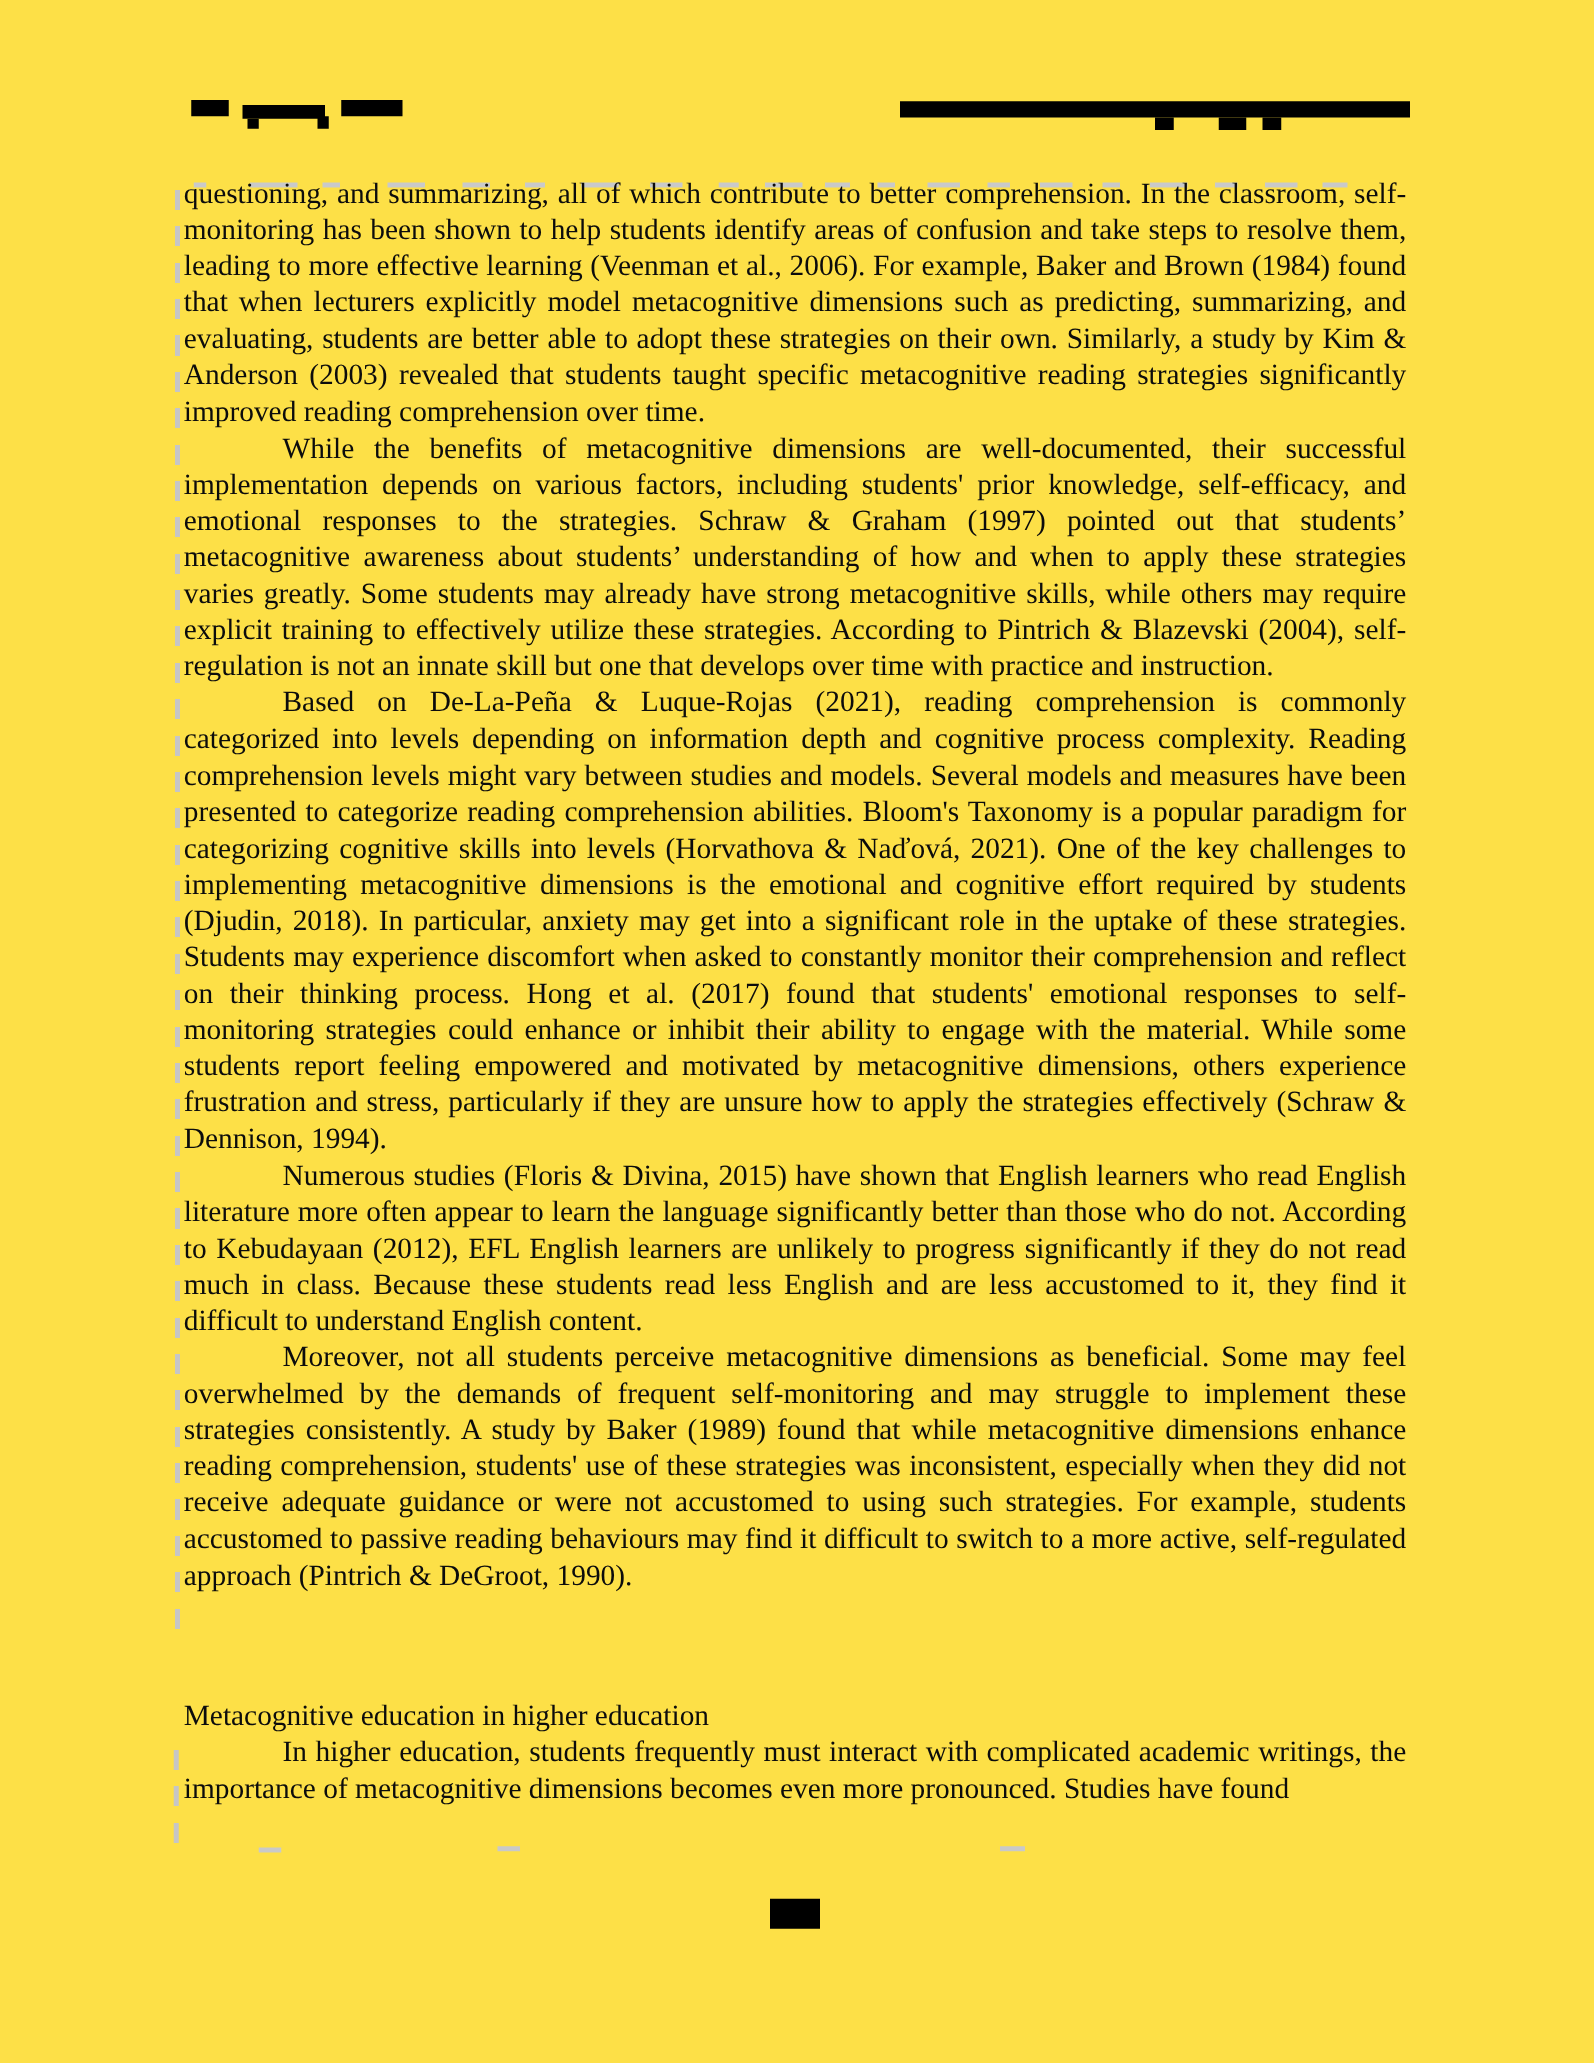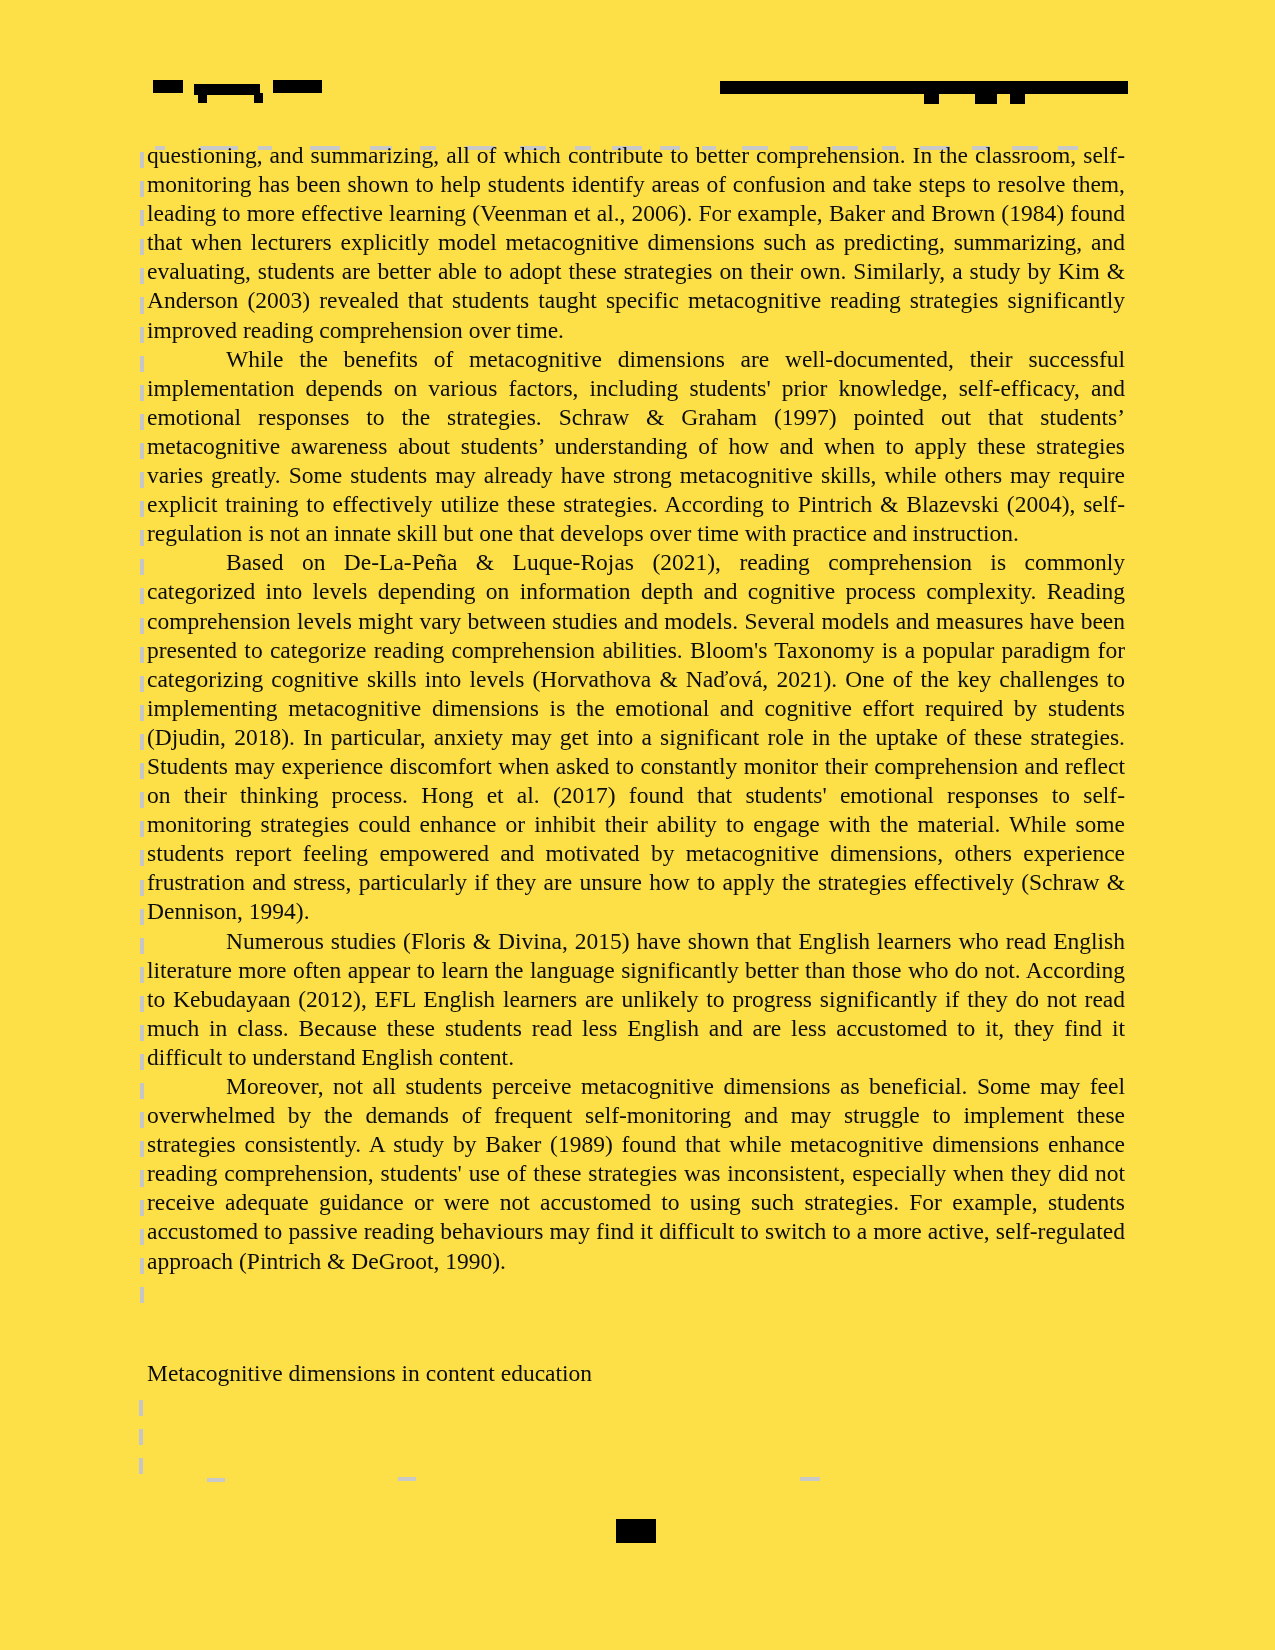--- a/index.html
+++ b/index.html
@@ -90,21 +90,22 @@
 
   <div class="tick-strip" style="left:140px; top:152px; height:1156px"></div>
   <div class="tick-strip" style="left:139px; top:1400px; height:76px"></div>
 
   <div class="textblock">
     <p class="para no-indent">questioning, and summarizing, all of which contribute to better comprehension. In the classroom, self-monitoring has been shown to help students identify areas of confusion and take steps to resolve them, leading to more effective learning (Veenman et al., 2006). For example, Baker and Brown (1984) found that when lecturers explicitly model metacognitive dimensions such as predicting, summarizing, and evaluating, students are better able to adopt these strategies on their own. Similarly, a study by Kim &amp; Anderson (2003) revealed that students taught specific metacognitive reading strategies significantly improved reading comprehension over time.</p>
     <p class="para">While the benefits of metacognitive dimensions are well-documented, their successful implementation depends on various factors, including students' prior knowledge, self-efficacy, and emotional responses to the strategies. Schraw &amp; Graham (1997) pointed out that students’ metacognitive awareness about students’ understanding of how and when to apply these strategies varies greatly. Some students may already have strong metacognitive skills, while others may require explicit training to effectively utilize these strategies. According to Pintrich &amp; Blazevski (2004), self-regulation is not an innate skill but one that develops over time with practice and instruction.</p>
     <p class="para">Based on De-La-Peña &amp; Luque-Rojas (2021), reading comprehension is commonly categorized into levels depending on information depth and cognitive process complexity. Reading comprehension levels might vary between studies and models. Several models and measures have been presented to categorize reading comprehension abilities. Bloom's Taxonomy is a popular paradigm for categorizing cognitive skills into levels (Horvathova &amp; Naďová, 2021). One of the key challenges to implementing metacognitive dimensions is the emotional and cognitive effort required by students (Djudin, 2018). In particular, anxiety may get into a significant role in the uptake of these strategies. Students may experience discomfort when asked to constantly monitor their comprehension and reflect on their thinking process. Hong et al. (2017) found that students' emotional responses to self-monitoring strategies could enhance or inhibit their ability to engage with the material. While some students report feeling empowered and motivated by metacognitive dimensions, others experience frustration and stress, particularly if they are unsure how to apply the strategies effectively (Schraw &amp; Dennison, 1994).</p>
     <p class="para">Numerous studies (Floris &amp; Divina, 2015) have shown that English learners who read English literature more often appear to learn the language significantly better than those who do not. According to Kebudayaan (2012), EFL English learners are unlikely to progress significantly if they do not read much in class. Because these students read less English and are less accustomed to it, they find it difficult to understand English content.</p>
     <p class="para">Moreover, not all students perceive metacognitive dimensions as beneficial. Some may feel overwhelmed by the demands of frequent self-monitoring and may struggle to implement these strategies consistently. A study by Baker (1989) found that while metacognitive dimensions enhance reading comprehension, students' use of these strategies was inconsistent, especially when they did not receive adequate guidance or were not accustomed to using such strategies. For example, students accustomed to passive reading behaviours may find it difficult to switch to a more active, self-regulated approach (Pintrich &amp; DeGroot, 1990).</p>
-    <h2 class="section-heading">Metacognitive dimensions in content education</h2>
+    <h2 class="section-heading">Metacognitive education in higher education</h2>
+    <p class="para">In higher education, students frequently must interact with complicated academic writings, the importance of metacognitive dimensions becomes even more pronounced. Studies have found</p>
   </div>
 
   <div class="proof-dash" style="left:207px; top:1478px; width:18px"></div>
   <div class="proof-dash" style="left:398px; top:1477px; width:18px"></div>
   <div class="proof-dash" style="left:800px; top:1477px; width:20px"></div>
 
   <div class="redact" style="left:616px; top:1519px; width:40px; height:24px"></div>
 
 </div>
 

